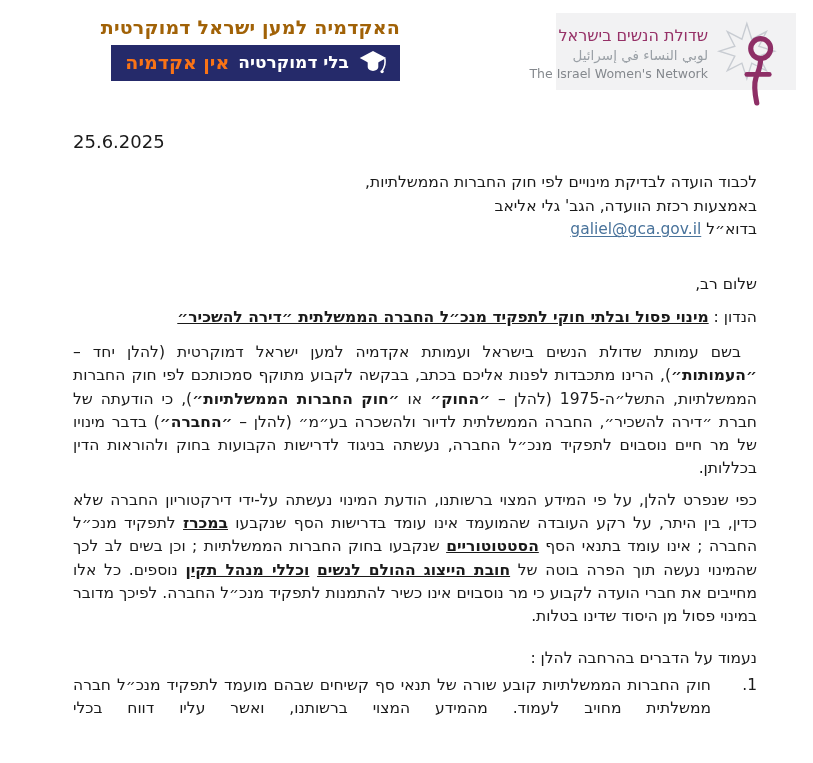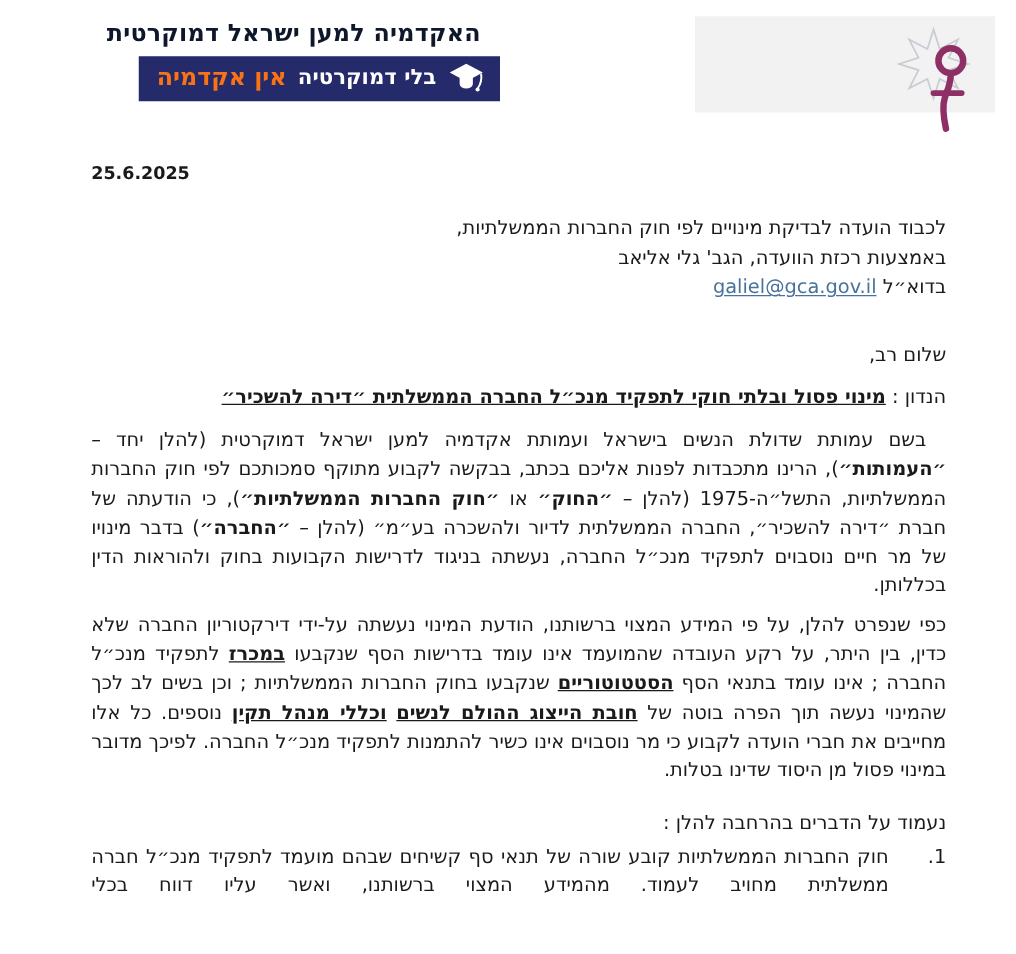--- a/index.html
+++ b/index.html
@@ -10,42 +10,42 @@
     font-family:"DejaVu Sans", sans-serif;
     color:#1a1a1a;
     overflow:hidden;
     direction:rtl;
   }
   .b { font-weight:bold; }
   .u { text-decoration:underline; }
 
   
   .logo-left { position:absolute; left:70px; top:16px; width:330px; direction:rtl; }
-  .logo-left-title { font-size:19px; font-weight:bold; color:#0f172a; letter-spacing:0.2px; white-space:nowrap; text-align:center; }
+  .logo-left-title { font-size:19px; font-weight:bold; color:#a16207; letter-spacing:0.2px; white-space:nowrap; text-align:right; }
   .banner {
     display:inline-flex; align-items:center; gap:9px;
     background:#252a6a; padding:3px 12px 5px 14px; margin-top:7px;
     min-height:36px;
   }
   .banner .cap { flex:none; width:30px; height:27px; }
   .banner-yellow { color:#ffffff; font-weight:bold; font-size:17px; white-space:nowrap; }
   .banner-white  { color:#f97316; font-weight:bold; font-size:19px; white-space:nowrap; }
 
   .logo-right {
     position:absolute; right:17px; top:13px; width:240px; height:77px;
     background:#f2f2f3; display:flex; align-items:flex-start; padding:9px 6px 0 8px;
   }
   .iwn-symbol { flex:none; width:82px; height:96px; margin-top:-2px; }
   .iwn-text { flex:1; text-align:right; padding-top:3px; padding-left:4px; }
   .iwn-he { color:#963167; font-size:16px; line-height:21px; font-weight:500; white-space:nowrap; }
   .iwn-ar { color:#9aa0a6; font-size:13.5px; line-height:19px; white-space:nowrap; }
   .iwn-en { color:#84888d; font-size:12.5px; line-height:17px; white-space:nowrap; font-family:"DejaVu Sans", sans-serif; }
 
   
-  .date { position:absolute; left:73px; top:131px; direction:ltr; font-size:14px;font-weight:bold; }
+  .date { position:absolute; left:73px; top:131px; direction:ltr; font-size:18px; }
   .addressee { position:absolute; right:56px; top:171px; text-align:right; font-size:15.5px; line-height:23.5px; }
   .email-link { color:#49739b; text-decoration:underline; text-underline-offset:2px; }
   .greeting { position:absolute; right:56px; top:275px; font-size:15.5px; }
   .subject { position:absolute; right:56px; left:73px; top:308px; font-size:15.5px; }
   .subject-text { font-weight:bold; text-decoration:underline; }
 
   .content { position:absolute; top:341px; right:56px; left:73px; font-size:15.5px; line-height:23.3px; }
   .para { text-align:justify; }
   .para1 { text-indent:16px; margin-bottom:8px; }
   .para2 { margin-bottom:18px; }
@@ -73,20 +73,25 @@
   </div>
 </div>
 
 <div class="logo-right">
   <svg class="iwn-symbol" viewBox="0 0 95 105">
     <polygon points="77,33 58.9,27.3 67.6,10.4 50.7,19.1 45,1 39.3,19.1 22.4,10.4 31.1,27.3 13,33 31.1,38.7 22.4,55.6 39.3,46.9 45,65 50.7,46.9 67.6,55.6 58.9,38.7" fill="none" stroke="#c8ccd2" stroke-width="1.6"></polygon>
     <circle cx="61" cy="30" r="11.5" fill="none" stroke="#8e2f66" stroke-width="6"></circle>
     <path d="M61,41.5 C61,52 57.5,58 55.5,64 C53.5,70 53.5,79 56.5,93" fill="none" stroke="#8e2f66" stroke-width="6" stroke-linecap="round"></path>
     <path d="M45,60 L71,60" fill="none" stroke="#8e2f66" stroke-width="5.5" stroke-linecap="round"></path>
   </svg>
+  <div class="iwn-text">
+    <div class="iwn-he">שדולת הנשים בישראל</div>
+    <div class="iwn-ar" dir="rtl">لوبي النساء في إسرائيل</div>
+    <div class="iwn-en" dir="ltr">The Israel Women's Network</div>
+  </div>
 </div>
 
 <div class="date">25.6.2025</div>
 
 <div class="addressee">
   <div>לכבוד הועדה לבדיקת מינויים לפי חוק החברות הממשלתיות,</div>
   <div>באמצעות רכזת הוועדה, הגב' גלי אליאב</div>
   <div>
     <span>בדוא״ל</span>
     <a href="#" class="email-link" dir="ltr">galiel@gca.gov.il</a>

